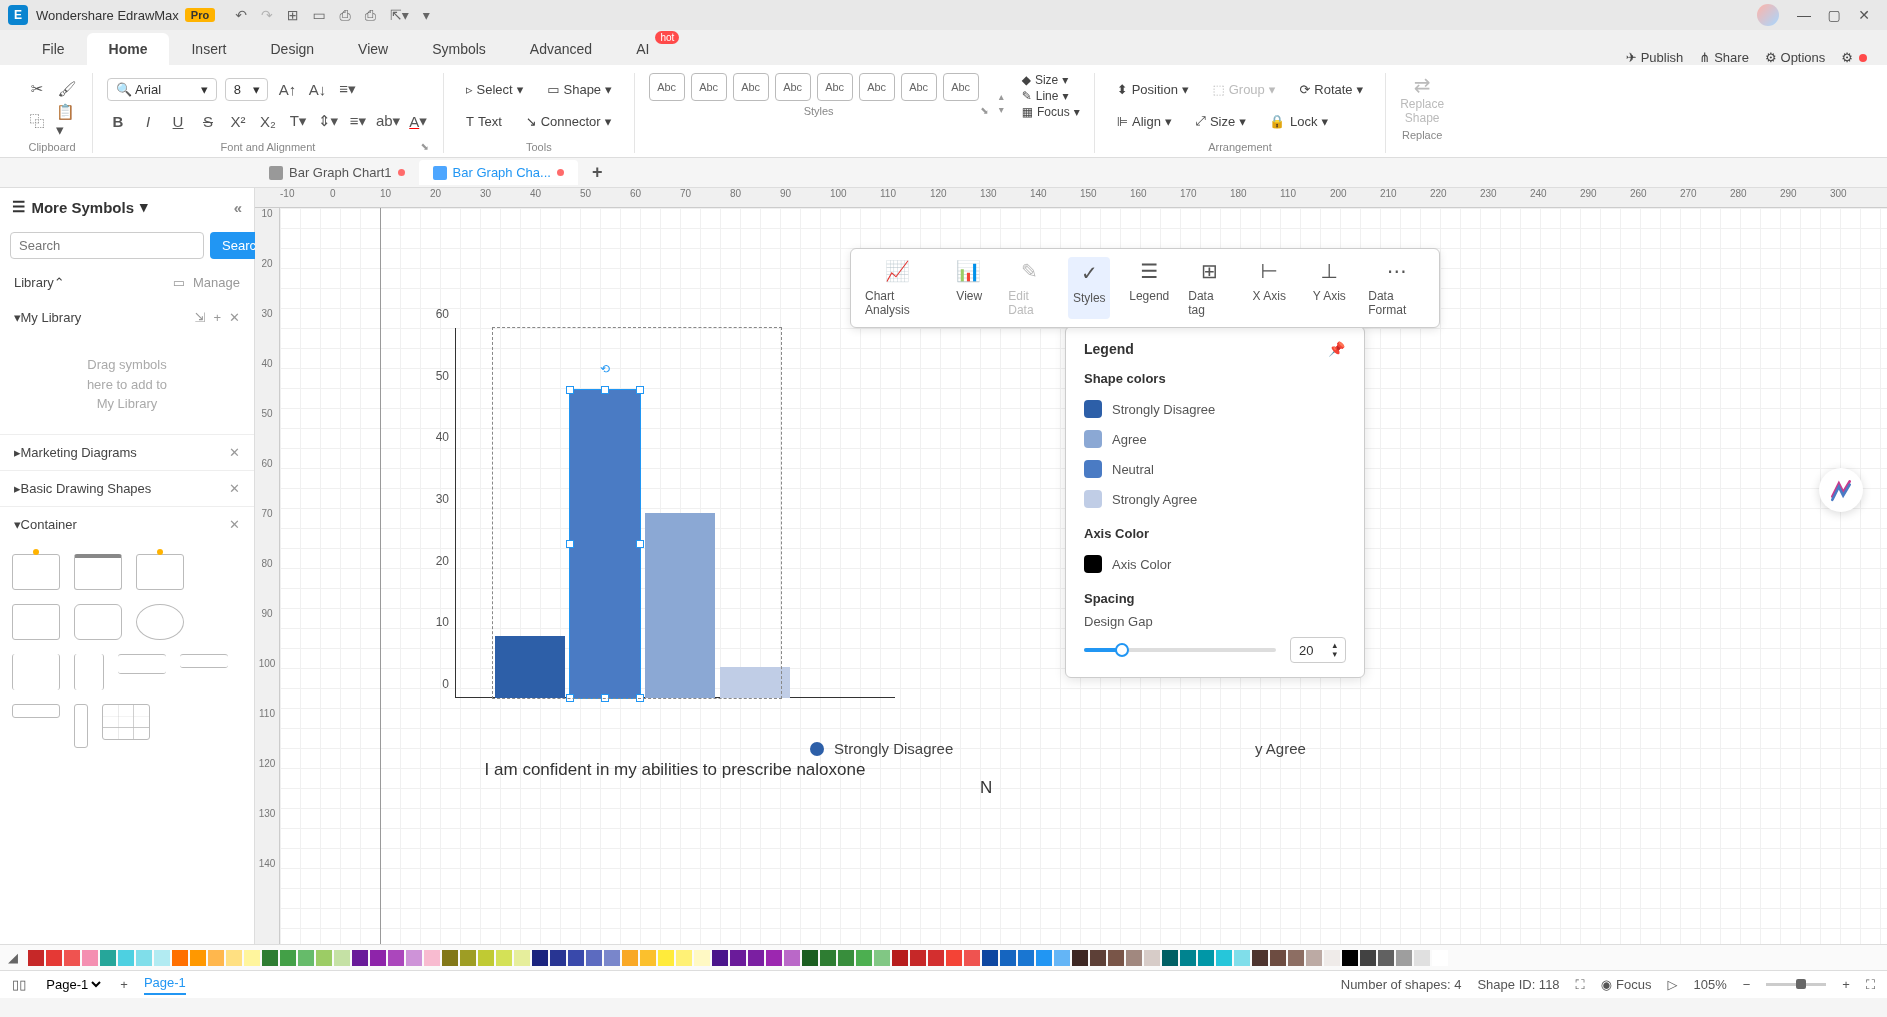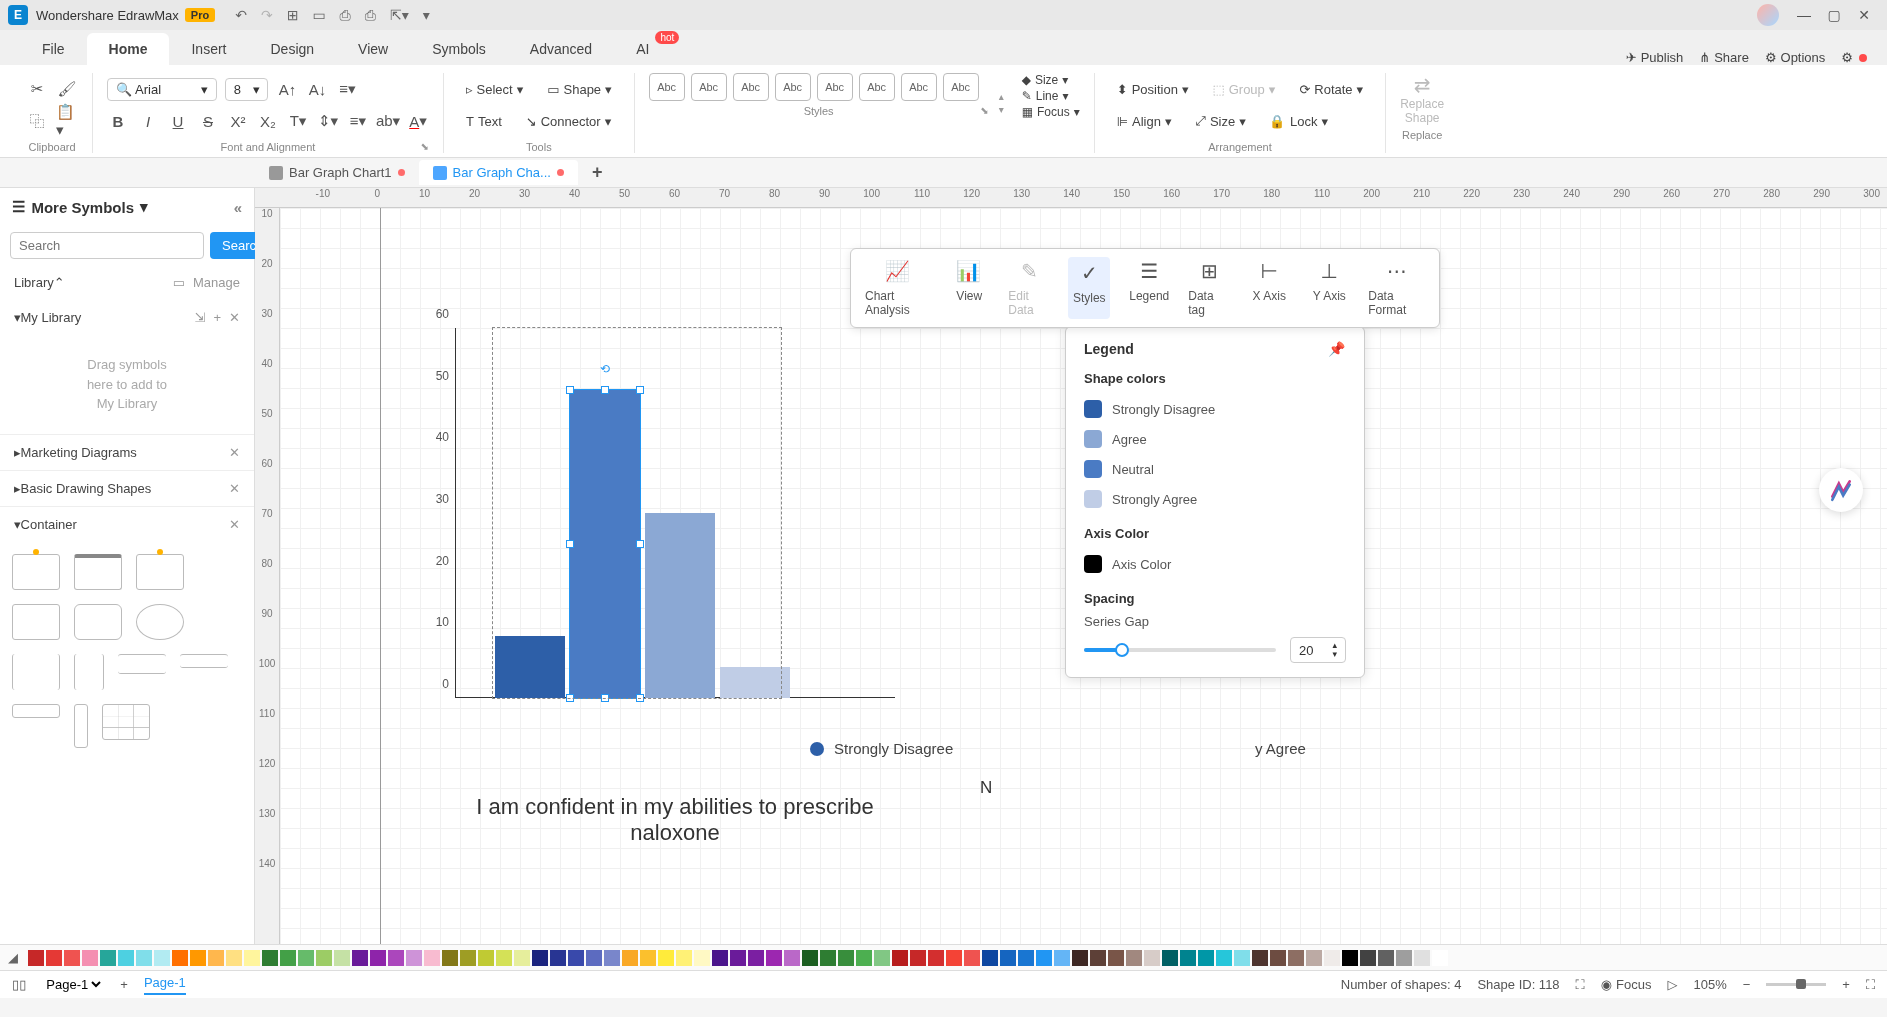--- a/index.html
+++ b/index.html
@@ -61,21 +61,21 @@
 .sb-row .rico { margin-left: auto; color: #999; font-size: 13px; display: flex; gap: 8px; }
 .sb-drop { padding: 20px 10px; text-align: center; color: #aaa; font-size: 13px; line-height: 1.5; }
 .sb-cat { padding: 10px 14px; font-size: 13px; color: #444; display: flex; align-items: center; cursor: pointer; border-top: 1px solid #eee; }
 .sb-cat .x { margin-left: auto; color: #999; }
 .shapes-grid { display: flex; flex-wrap: wrap; gap: 14px; padding: 12px; }
 .shape-thumb { width: 48px; height: 36px; border: 1px solid #bbb; border-radius: 3px; cursor: pointer; position: relative; }
 
 
 .canvas-area { flex: 1; position: relative; background: #fafafa; overflow: hidden; }
 .hruler { height: 20px; background: #f0f0f0; border-bottom: 1px solid #ccc; display: flex; font-size: 10px; color: #777; position: relative; padding-left: 25px; }
-.hruler span { width: 50px; text-align: right; }
+.hruler span { width: 50px; text-align: left; }
 .vruler { width: 25px; background: #f0f0f0; border-right: 1px solid #ccc; position: absolute; top: 20px; left: 0; bottom: 0; font-size: 10px; color: #777; }
 .vruler span { display: block; height: 50px; text-align: center; writing-mode: horizontal-tb; }
 .canvas { position: absolute; left: 25px; top: 20px; right: 0; bottom: 0; background: white; }
 .grid-bg { position: absolute; inset: 0; background-image: linear-gradient(#f0f0f0 1px, transparent 1px), linear-gradient(90deg, #f0f0f0 1px, transparent 1px); background-size: 20px 20px; }
 .paper-edge { position: absolute; top: 0; bottom: 0; left: 100px; width: 1px; background: #999; }
 
 
 .chart-toolbar { position: absolute; top: 40px; left: 570px; width: 590px; height: 80px; background: white; border: 1px solid #ccc; border-radius: 6px; box-shadow: 0 2px 8px rgba(0,0,0,0.1); display: flex; padding: 8px 14px; gap: 18px; z-index: 20; }
 .ct-item { display: flex; flex-direction: column; align-items: center; gap: 4px; cursor: pointer; font-size: 12px; color: #555; min-width: 42px; }
 .ct-item.selected { background: #e8f0ff; border-radius: 4px; padding: 2px; }
@@ -93,21 +93,21 @@
 .lp-slider { flex: 1; height: 4px; background: #ddd; border-radius: 2px; position: relative; }
 .lp-slider .fill { position: absolute; left: 0; top: 0; bottom: 0; width: 20%; background: #2196f3; border-radius: 2px; }
 .lp-slider .thumb { position: absolute; left: 20%; top: 50%; width: 14px; height: 14px; background: white; border: 2px solid #2196f3; border-radius: 50%; transform: translate(-50%,-50%); }
 .lp-num { border: 1px solid #ccc; border-radius: 4px; padding: 3px 8px; width: 56px; font-size: 13px; display: flex; align-items: center; }
 
 
 .chart { position: absolute; }
 .chart .axis { position: absolute; background: #333; }
 .chart .ylab { position: absolute; right: 100%; font-size: 12px; color: #555; transform: translateY(-50%); padding-right: 6px; }
 .chart .bar { position: absolute; bottom: 0; }
-.chart .cap { position: absolute; top: 100%; width: 100%; text-align: center; font-size: 22px; color: #333; padding-top: 96px; }
+.chart .cap { position: absolute; top: 100%; width: 100%; text-align: center; font-size: 17px; color: #333; padding-top: 62px; }
 .sel-box { position: absolute; border: 1px dashed #888; pointer-events: none; }
 
 
 .colorbar { height: 26px; background: #fafafa; display: flex; align-items: center; padding: 0 8px; gap: 2px; border-top: 1px solid #ddd; }
 .colorbar .csw { width: 16px; height: 16px; cursor: pointer; }
 
 
 .statusbar { height: 28px; background: white; border-top: 1px solid #ddd; display: flex; align-items: center; padding: 0 12px; font-size: 13px; color: #555; gap: 16px; }
 .statusbar .page-sel { border: none; background: transparent; font-size: 13px; }
 .statusbar .spacer { flex: 1; }
@@ -477,21 +477,21 @@
               <span class="lp-sw" style="background:#c0cde6"></span>
               <span>Strongly Agree</span>
             </div>
           </div>
         <div class="lp-section">Axis Color</div>
         <div class="lp-item">
             <span class="lp-sw" style="background:#000"></span>
             <span>Axis Color</span>
           </div>
         <div class="lp-section">Spacing</div>
-        <div style="font-size:13px;color:#555;margin-top:6px">Series Gap</div>
+        <div style="font-size:13px;color:#555;margin-top:6px">Design Gap</div>
         <div class="lp-slider-row">
           <div class="lp-slider">
               <div class="fill"></div>
               <div class="thumb"></div>
             </div>
           <div class="lp-num">
               <span>20</span>
               <span style="margin-left:auto;font-size:9px;line-height:1">▴<br>▾</span>
             </div>
         </div>

